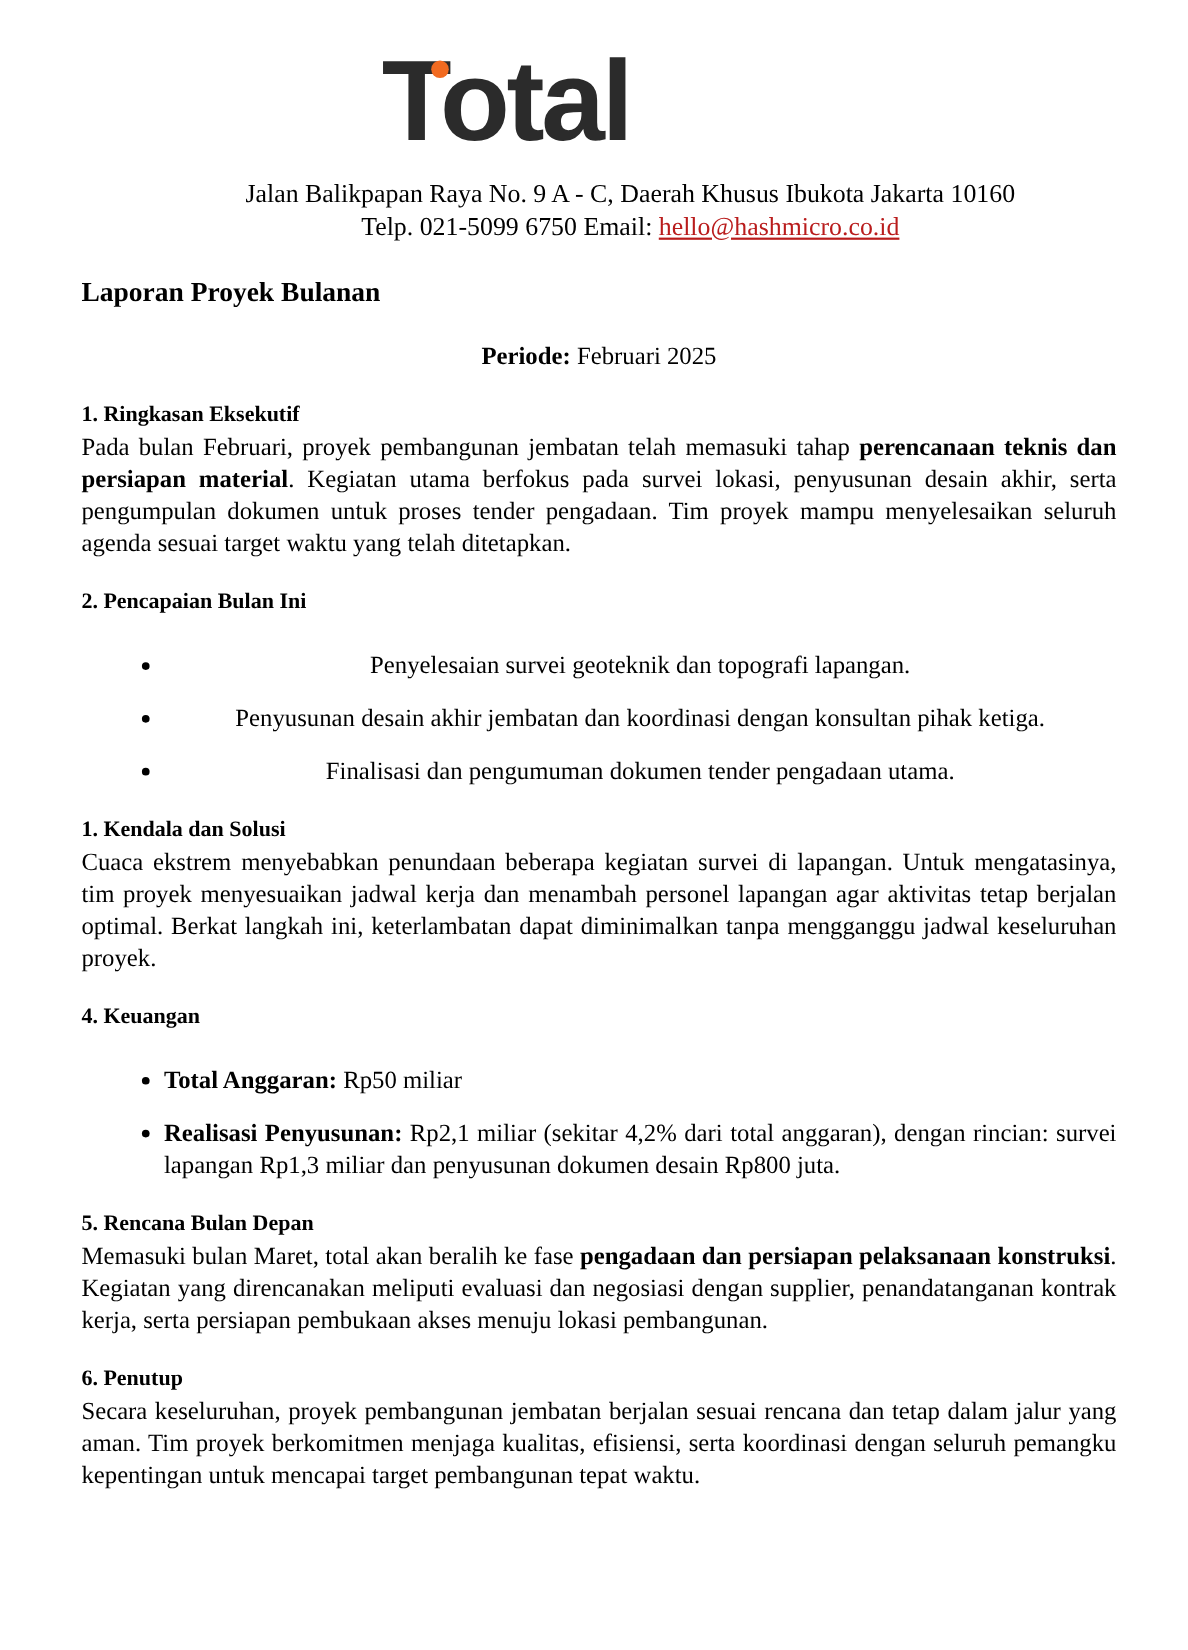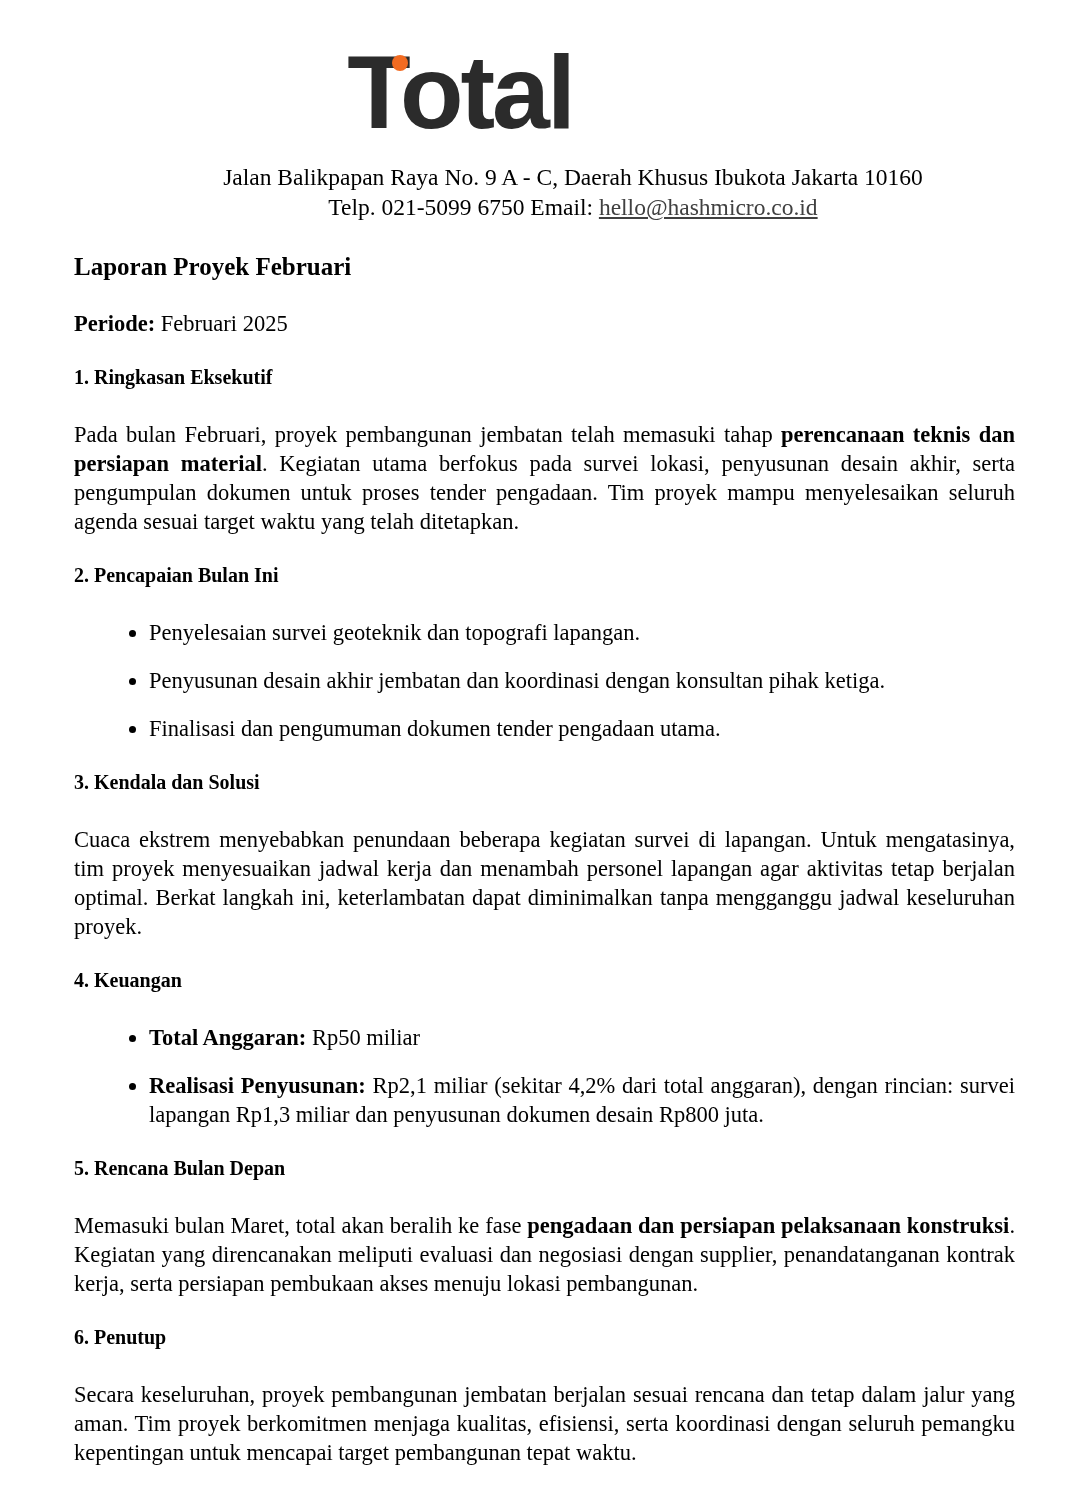--- a/index.html
+++ b/index.html
@@ -6,61 +6,61 @@
   body { width: 1080px; height: 1500px; position: relative; overflow: hidden;
          font-family: "Liberation Serif", "DejaVu Serif", serif; color: #000; }
   .logo { position: absolute; left: 0; top: 46px; width: 920px; text-align: center; }
   .logo-word { display: inline-block; position: relative;
                font-family: "Liberation Sans", "DejaVu Sans", sans-serif; font-weight: 700;
                font-size: 104px; line-height: 92px; letter-spacing: -3px; color: #2b2b2b; }
   .logo-dot { position: absolute; left: 45px; top: 9px; width: 16px; height: 16px;
               border-radius: 50%; background: #f26b21; }
   .contact { position: absolute; left: 13px; top: 162px; width: 1080px; text-align: center;
              font-size: 23.5px; line-height: 30px; padding-left: 20px; }
-  .contact a { color: #404040; text-decoration: underline; }
+  .contact a { color: #b91c1c; text-decoration: underline; }
   .page { position: absolute; left: 74px; top: 250px; width: 941px; }
   h1 { font-size: 25px; font-weight: 700; margin: 0; line-height: 34px; }
-  p, li { font-size: 22.5px; line-height: 29px; margin: 0; }
+  p, li { font-size: 22.5px; line-height: 29px; margin: 0; text-align: center; }
   .just { text-align: justify; }
   .period { margin-top: 25px; }
   h2 { font-size: 20px; font-weight: 700; margin: 25px 0 0 0; line-height: 29px; }
-  .sec-p { margin-top: 28px; }
+  .sec-p { }
   ul { margin: 28px 0 0 0; padding-left: 75px; list-style: disc; }
   ul li { padding-left: 0; margin-top: 19px; }
 </style>
 </head>
 <body>
 
 <div class="logo">
   <span class="logo-word">
     <span>Total</span>
     <span class="logo-dot"></span>
   </span>
 </div>
 
 <div class="contact">
   <div>Jalan Balikpapan Raya No. 9 A - C, Daerah Khusus Ibukota Jakarta 10160</div>
   <div><span>Telp. 021-5099 6750 Email: </span><a>hello@hashmicro.co.id</a></div>
 </div>
 
 <div class="page">
-  <h1>Laporan Proyek Februari</h1>
+  <h1>Laporan Proyek Bulanan</h1>
   <p class="period"><b>Periode:</b><span> Februari 2025</span></p>
 
   <h2>1. Ringkasan Eksekutif</h2>
   <p class="sec-p just"><span>Pada bulan Februari, proyek pembangunan jembatan telah memasuki tahap </span><b>perencanaan teknis dan persiapan material</b><span>. Kegiatan utama berfokus pada survei lokasi, penyusunan desain akhir, serta pengumpulan dokumen untuk proses tender pengadaan. Tim proyek mampu menyelesaikan seluruh agenda sesuai target waktu yang telah ditetapkan.</span></p>
 
   <h2>2. Pencapaian Bulan Ini</h2>
   <ul>
     <li>Penyelesaian survei geoteknik dan topografi lapangan.</li>
     <li>Penyusunan desain akhir jembatan dan koordinasi dengan konsultan pihak ketiga.</li>
     <li>Finalisasi dan pengumuman dokumen tender pengadaan utama.</li>
   </ul>
 
-  <h2>3. Kendala dan Solusi</h2>
+  <h2>1. Kendala dan Solusi</h2>
   <p class="sec-p just">Cuaca ekstrem menyebabkan penundaan beberapa kegiatan survei di lapangan. Untuk mengatasinya, tim proyek menyesuaikan jadwal kerja dan menambah personel lapangan agar aktivitas tetap berjalan optimal. Berkat langkah ini, keterlambatan dapat diminimalkan tanpa mengganggu jadwal keseluruhan proyek.</p>
 
   <h2>4. Keuangan</h2>
   <ul>
     <li class="just"><b>Total Anggaran:</b><span> Rp50 miliar</span></li>
     <li class="just"><b>Realisasi Penyusunan:</b><span> Rp2,1 miliar (sekitar 4,2% dari total anggaran), dengan rincian: survei lapangan Rp1,3 miliar dan penyusunan dokumen desain Rp800 juta.</span></li>
   </ul>
 
   <h2>5. Rencana Bulan Depan</h2>
   <p class="sec-p just"><span>Memasuki bulan Maret, total akan beralih ke fase </span><b>pengadaan dan persiapan pelaksanaan konstruksi</b><span>. Kegiatan yang direncanakan meliputi evaluasi dan negosiasi dengan supplier, penandatanganan kontrak kerja, serta persiapan pembukaan akses menuju lokasi pembangunan.</span></p>

